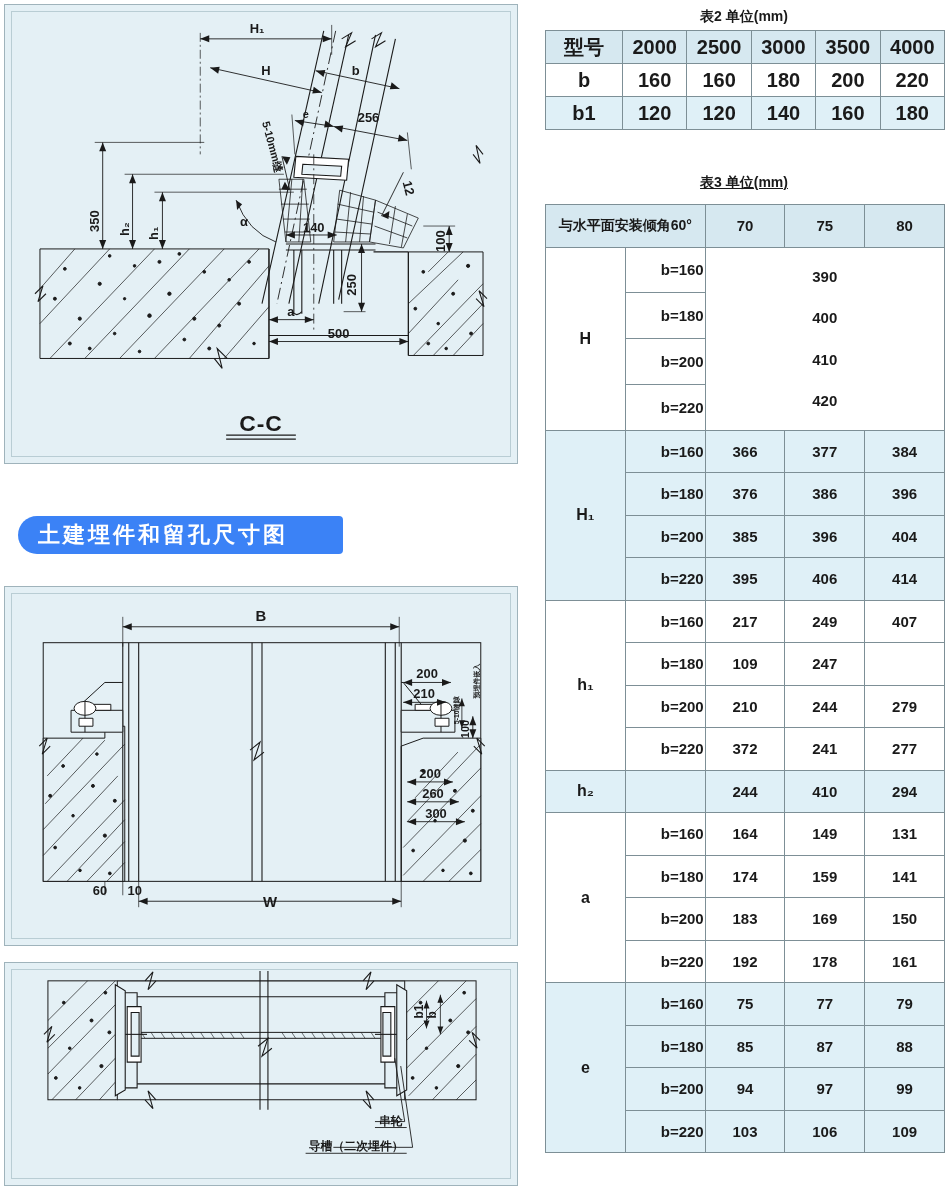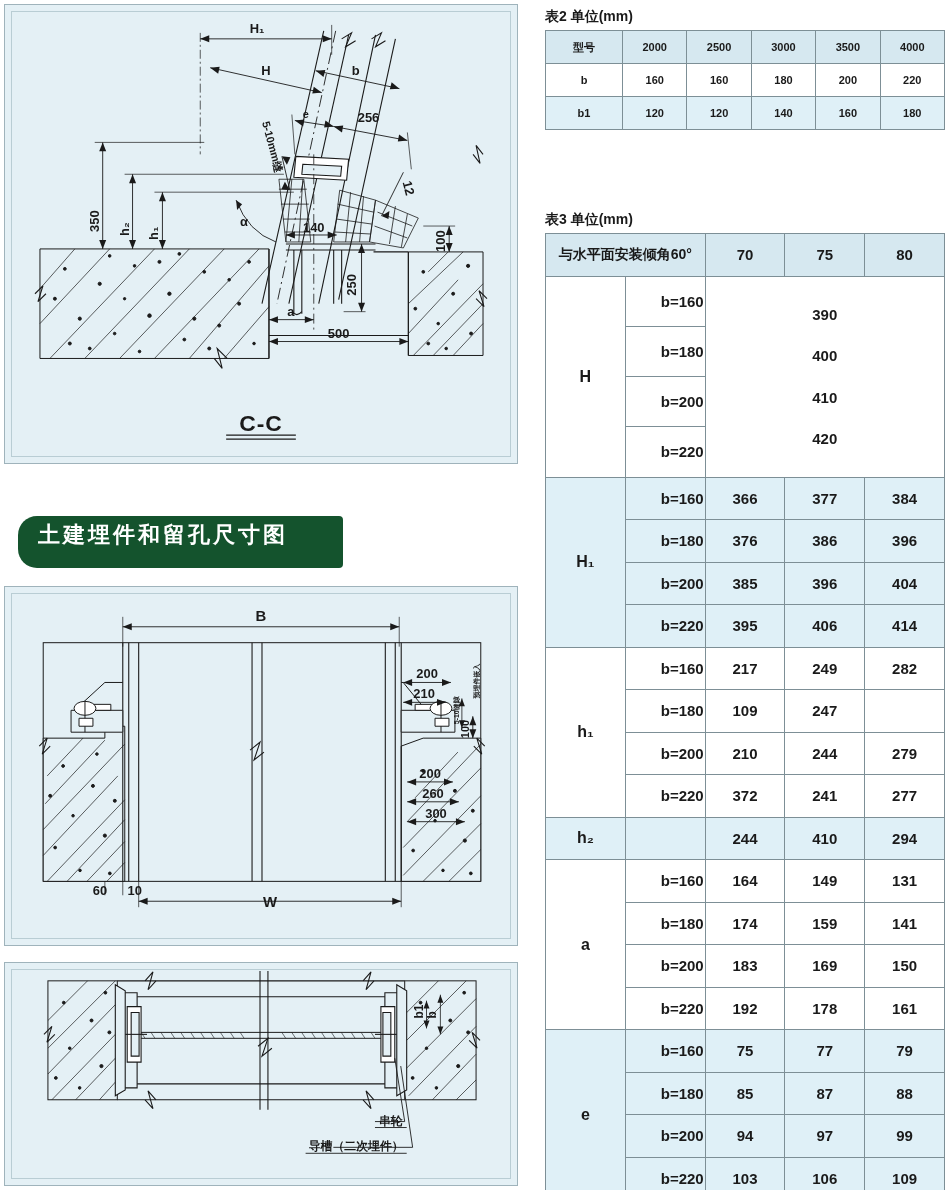--- a/index.html
+++ b/index.html
@@ -38,41 +38,41 @@
   #panel-cc      { left: 4px; top: 4px;    width: 514px; height: 460px; }
   #panel-embed   { left: 4px; top: 586px;  width: 514px; height: 360px; }
   #panel-plan    { left: 4px; top: 962px;  width: 514px; height: 224px; }
 
   svg.draw { position: absolute; left: 0; top: 0; width: 100%; height: 100%; }
 
   
   #section-banner {
     position: absolute;
     left: 18px; top: 516px;
-    width: 325px; height: 52px;
-    background: #14532d;
+    width: 325px; height: 38px;
+    background: #3b82f6;
     border-radius: 19px 4px 4px 19px;
     color: #ffffff;
     font-size: 22px;
     font-weight: bold;
     letter-spacing: 3px;
     line-height: 38px;
     padding-left: 20px;
     box-sizing: border-box;
     white-space: nowrap;
   }
 
   
   #right-col {
     position: absolute;
     left: 545px; top: 0;
     width: 400px; height: 1190px;
   }
   .tbl-caption {
-    text-align: left;
+    text-align: center;
     font-size: 14px;
     font-weight: bold;
     color: #1a1a1a;
     padding-right: 2px;
   }
   table.dt {
     border-collapse: collapse;
     width: 400px;
     table-layout: fixed;
   }
@@ -85,33 +85,33 @@
     color: #1a1a1a;
     background: #ffffff;
     height: 28px;
     padding: 0;
   }
   table.dt .hd   { background: #d6e8f0; }
   table.dt .blue { background: #dff0f7; }
 
   
   #table2 { margin-top: 4px; }
-  #table2 td { height: 32px; font-size: 11px; }
+  #table2 td { height: 32px; font-size: 20px; }
   #table2 .c0 { width: 76px; }
 
   
   #table3 td { height: 41.5px; font-size: 15px; }
   #table3 .c0 { width: 68px; }
   #table3 .c1 { width: 120px; padding-left: 34px; }
   #table3 .hdrname { font-size: 14px; text-align: center; }
   #table3 .group-label { font-size: 16px; }
   #table3 .bcell { font-size: 15px; }
   #table3 .hmerge {
     vertical-align: middle;
-    padding: 17px;
+    padding: 8px;
   }
   #table3 .hmerge .stack {
     display: flex;
     flex-direction: column;
     justify-content: space-around;
     height: 166px;
     font-size: 15px;
     font-weight: bold;
   }
 
@@ -692,22 +692,22 @@
           <td class="c0 blue">b1</td>
           <td class="blue">120</td>
           <td class="blue">120</td>
           <td class="blue">140</td>
           <td class="blue">160</td>
           <td class="blue">180</td>
         </tr>
       </tbody>
   </table>
 
-  <div class="tbl-caption" style="margin-top:81px;">表3  单位(mm)</div>
-  <table class="dt" id="table3" style="margin-top:4px;">
+  <div class="tbl-caption" style="margin-top:44px;text-decoration:underline;">表3  单位(mm)</div>
+  <table class="dt" id="table3" style="margin-top:12px;">
     <tbody id="table3-body">
         <tr>
           <td class="hd hdrname" colspan="2">与水平面安装倾角60°</td>
           <td class="hd">70</td>
           <td class="hd">75</td>
           <td class="hd">80</td>
         </tr>
         <tr>
           <td class="c0 group-label" rowspan="4">H</td>
           <td class="c1 bcell">b=160</td>
@@ -752,21 +752,21 @@
           <td class="c1 bcell blue">b=220</td>
           <td class="blue">395</td>
           <td class="blue">406</td>
           <td class="blue">414</td>
         </tr>
         <tr>
           <td class="c0 group-label" rowspan="4">h₁</td>
           <td class="c1 bcell">b=160</td>
           <td class="">217</td>
           <td class="">249</td>
-          <td class="">282</td>
+          <td class="">407</td>
         </tr>
         <tr>
           <td class="c1 bcell">b=180</td>
           <td class="">109</td>
           <td class="">247</td>
           <td class=""></td>
         </tr>
         <tr>
           <td class="c1 bcell">b=200</td>
           <td class="">210</td>

